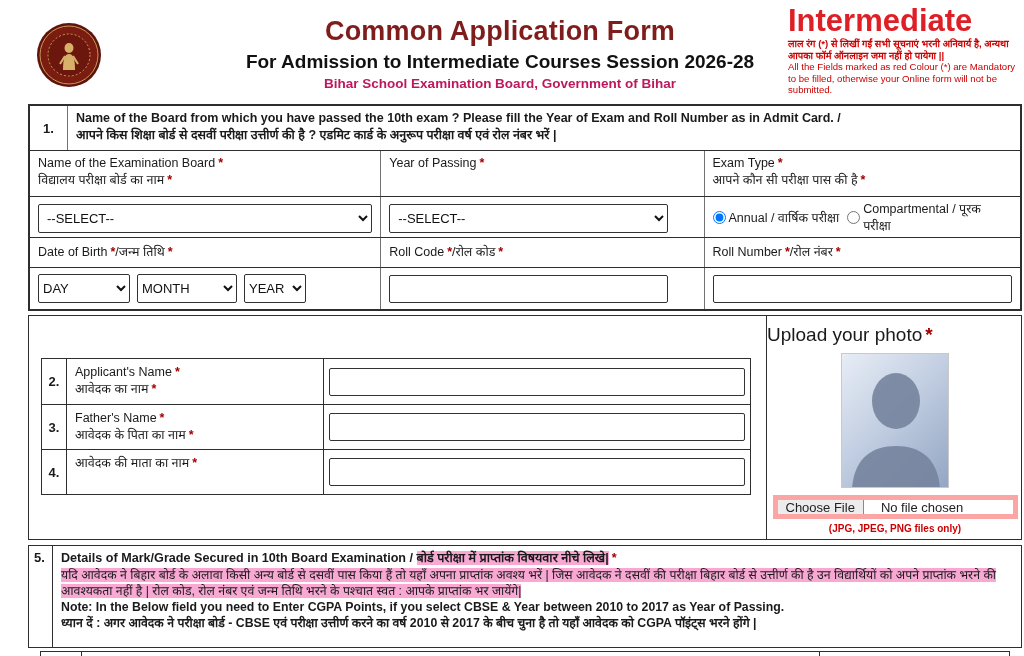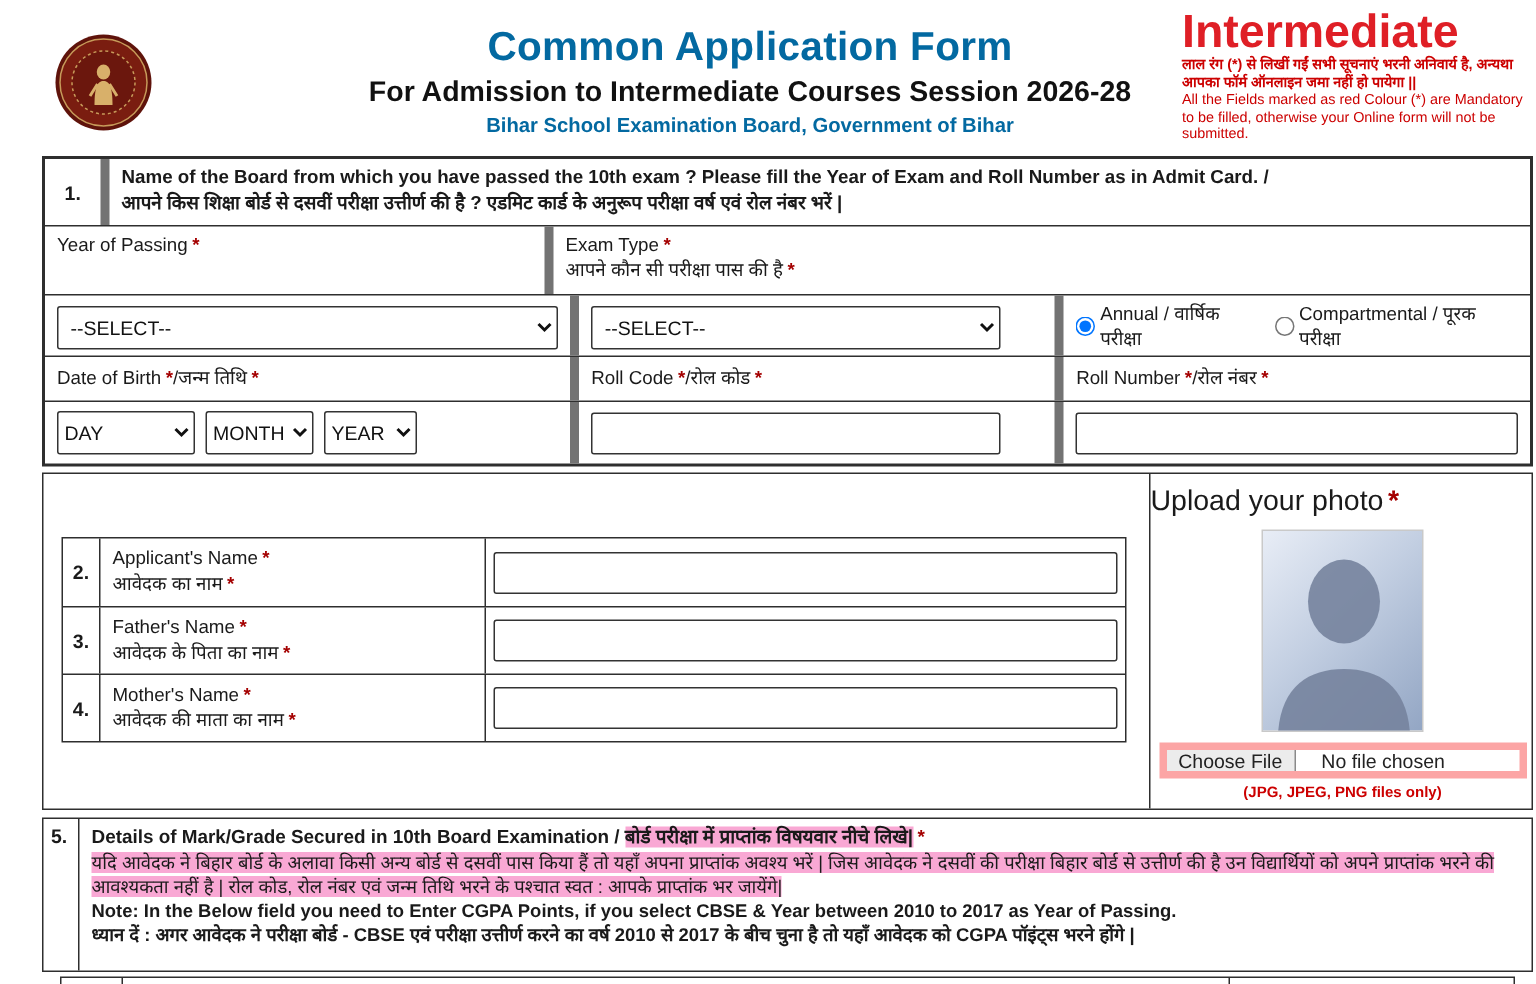--- a/index.html
+++ b/index.html
@@ -3,33 +3,33 @@
 <meta charset="utf-8">
 <style>
   * { box-sizing: border-box; margin: 0; padding: 0; }
   html, body { width: 1024px; height: 656px; overflow: hidden; background: #ffffff;
     font-family: "Liberation Sans", "DejaVu Sans", sans-serif; color: #1a1a1a; }
   .abs { position: absolute; }
 
   
   #logo { left: 36px; top: 22px; width: 66px; height: 66px; }
   #head-center { left: 110px; top: 16px; width: 780px; text-align: center; }
-  #head-title { font-size: 27px; font-weight: bold; color: #0369a1; letter-spacing: .2px; }
+  #head-title { font-size: 27px; font-weight: bold; color: #7f1d1d; letter-spacing: .2px; }
   #head-sub { font-size: 19px; font-weight: bold; color: #111; margin-top: 4px; }
-  #head-org { font-size: 13.5px; font-weight: bold; color: #0369a1; margin-top: 3px; }
+  #head-org { font-size: 13.5px; font-weight: bold; color: #be185d; margin-top: 3px; }
   #head-right { left: 788px; top: 4px; width: 230px; }
   #course-level { font-size: 31px; font-weight: bold; color: #df1f26; line-height: 34px; }
   .red-note { font-size: 9.6px; line-height: 11.5px; color: #cc0000; }
   .red-note.hi { font-weight: bold; }
 
   
   .tbl { border: 2px solid #2e2e2e; background: #fff; }
   .trow { display: flex; border-top: 1px solid #2e2e2e; }
   .trow:first-child { border-top: none; }
-  .tcell { border-left: 6px solid #737373; padding: 4px 8px; }
+  .tcell { border-left: 1px solid #737373; padding: 4px 8px; }
   .tcell:first-child { border-left: none; }
   .numcell { display: flex; align-items: center; justify-content: center;
              font-weight: bold; font-size: 13px; }
   .lbl { font-size: 12.5px; line-height: 17px; }
   .star { color: #a40000; font-weight: bold; margin-left: 3px; }
 
   
   #t1 { left: 28px; top: 104px; width: 994px; }
   .r1 { height: 44px; }
   .r2 { height: 46px; }
@@ -43,21 +43,21 @@
   .c3 { width: 327px; margin-left: 28px; }
   .instr { font-weight: bold; font-size: 12.5px; line-height: 17px; }
   select { font-family: inherit; font-size: 13px; color: #111; border: 1px solid #333;
            background: #fff; height: 29px; border-radius: 2px; }
   .selwide { width: 100%; margin-top: 2px; padding: 0 4px; }
   .cell-center { display: flex; align-items: center; }
   .radio-line { display: flex; align-items: center; font-size: 12.5px; gap: 2px; flex-wrap: nowrap; }
   .radio-line input { margin: 0 1px 0 0; }
   .radio-line .opt2 { margin-left: 6px; }
   .dob-row { display: flex; gap: 7px; align-items: center; }
-  .sel-day { width: 92px; } .sel-month { width: 72px; } .sel-year { width: 62px; }
+  .sel-day { width: 92px; } .sel-month { width: 100px; } .sel-year { width: 62px; }
   input[type="text"] { border: 1px solid #333; height: 28px; width: 100%;
     font-family: inherit; font-size: 13px; padding: 0 5px; border-radius: 2px; }
 
   
   #sec2 { left: 28px; top: 315px; width: 994px; height: 225px; border: 1px solid #2e2e2e; }
   #t2 { position: absolute; left: 12px; top: 42px; width: 710px; border: 1px solid #2e2e2e; }
   .prow { display: flex; height: 45px; border-top: 1px solid #2e2e2e; }
   .prow:first-child { border-top: none; }
   .p-num { width: 25px; border-right: 1px solid #2e2e2e; display: flex; align-items: center;
            justify-content: center; font-weight: bold; font-size: 13px; }
@@ -124,20 +124,24 @@
 
   <div class="trow r1">
     <div class="tcell c-num numcell">1.</div>
     <div class="tcell c-rest instr">
       <div>Name of the Board from which you have passed the 10th exam ? Please fill the Year of Exam and Roll Number as in Admit Card. /</div>
       <div>आपने किस शिक्षा बोर्ड से दसवीं परीक्षा उत्तीर्ण की है ? एडमिट कार्ड के अनुरूप परीक्षा वर्ष एवं रोल नंबर भरें |</div>
     </div>
   </div>
 
   <div class="trow r2">
+    <div class="tcell c1 lbl">
+      <div><span>Name of the Examination Board</span><span class="star">*</span></div>
+      <div><span>विद्यालय परीक्षा बोर्ड का नाम</span><span class="star">*</span></div>
+    </div>
     <div class="tcell c2 lbl">
       <div><span>Year of Passing</span><span class="star">*</span></div>
     </div>
     <div class="tcell c3 lbl">
       <div><span>Exam Type</span><span class="star">*</span></div>
       <div><span>आपने कौन सी परीक्षा पास की है</span><span class="star">*</span></div>
     </div>
   </div>
 
   <div class="trow r3">
@@ -221,21 +225,20 @@
         <div><span>Father's Name</span><span class="star">*</span></div>
         <div><span>आवेदक के पिता का नाम</span><span class="star">*</span></div>
       </div>
       <div class="p-inp">
           <input type="text" value="" style="">
         </div>
     </div>
     <div class="prow">
       <div class="p-num">4.</div>
       <div class="p-lbl lbl">
-        <div><span>Mother's Name</span><span class="star">*</span></div>
         <div><span>आवेदक की माता का नाम</span><span class="star">*</span></div>
       </div>
       <div class="p-inp">
           <input type="text" value="" style="">
         </div>
     </div>
   </div>
 
   <div id="photo-panel">
     <div id="photo-title">

